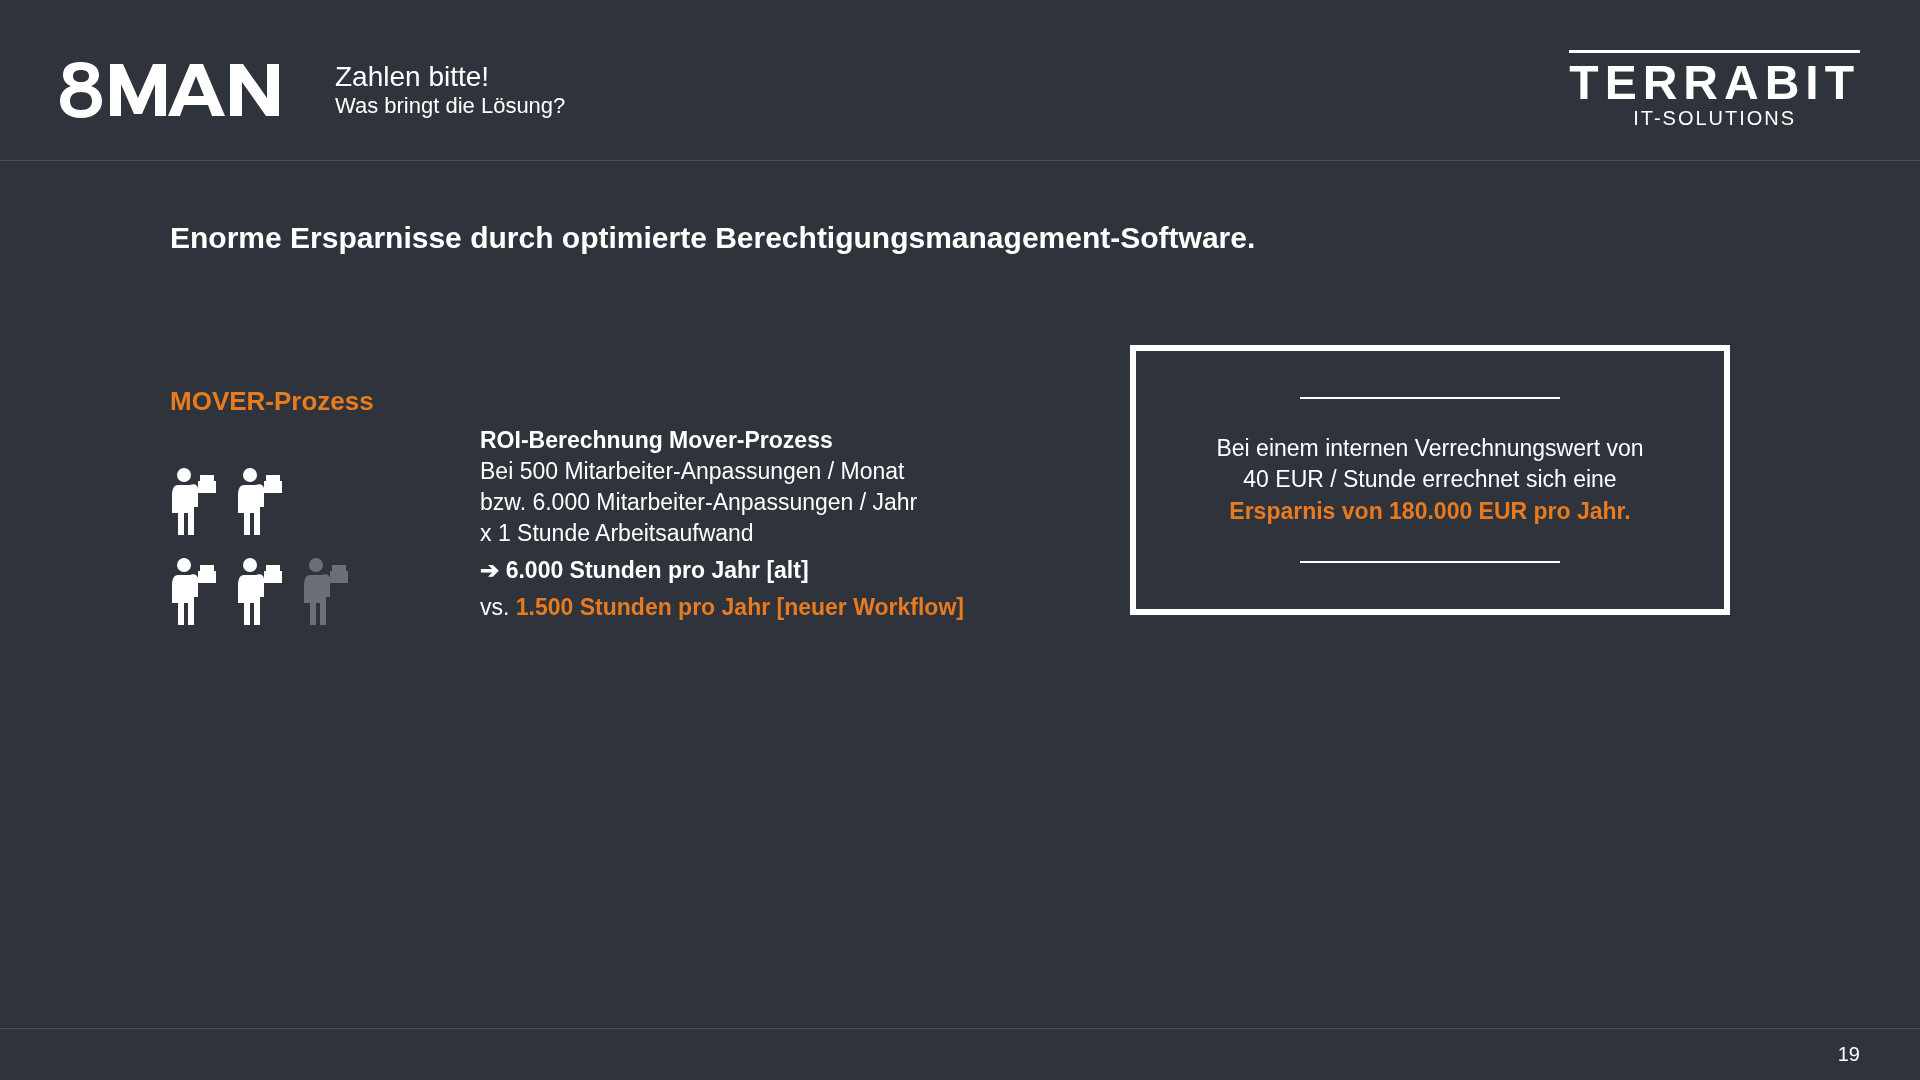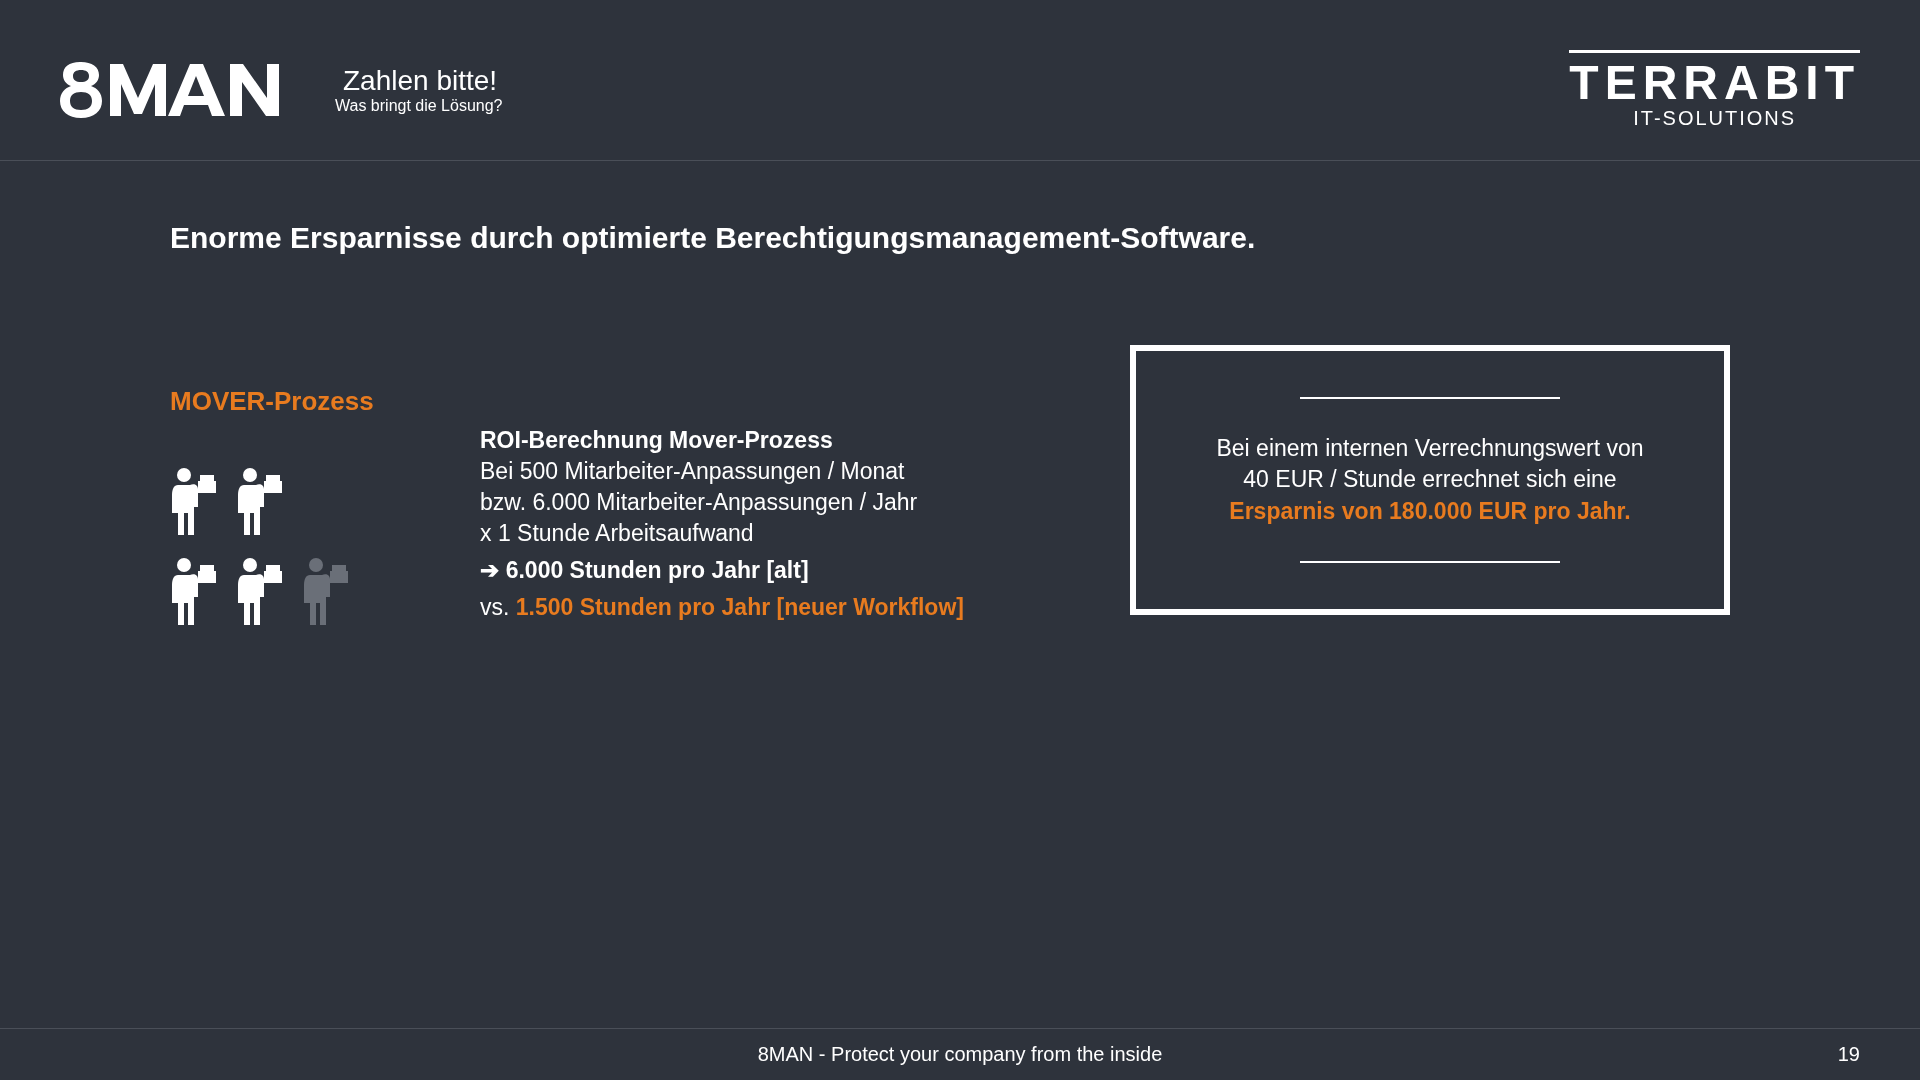--- a/index.html
+++ b/index.html
@@ -22,24 +22,23 @@
   color: #fff;
   display: flex;
   align-items: center;
 }
 .header-titles {
   margin-left: 25px;
 }
 .header-title {
   font-size: 28px;
   font-weight: 400;
-  margin-left: 8px;
 }
 .header-subtitle {
-  font-size: 16px;
+  font-size: 22px;
   font-weight: 300;
 }
 .logo-terrabit {
   margin-left: auto;
   text-align: right;
 }
 .terrabit-main {
   font-size: 48px;
   font-weight: 700;
   letter-spacing: 6px;
@@ -252,15 +251,14 @@
           <span class="ct-orange">Ersparnis von 180.000 EUR pro Jahr.</span>
         </div>
         <hr>
       </div>
     </div>
 
   </div>
 </div>
 
 <div class="footer">
-  <div class="footer-text">8MAN - Protect your company from the inside</div>
   <div class="footer-page">19</div>
 </div>
 
 </body></html>

